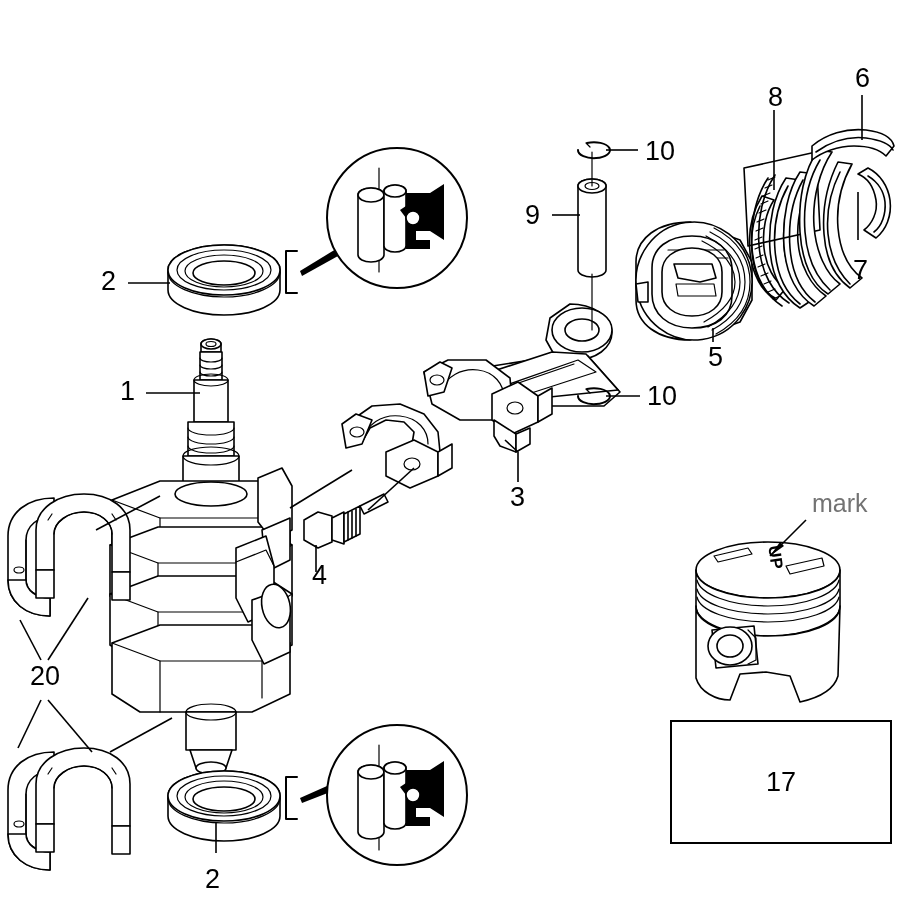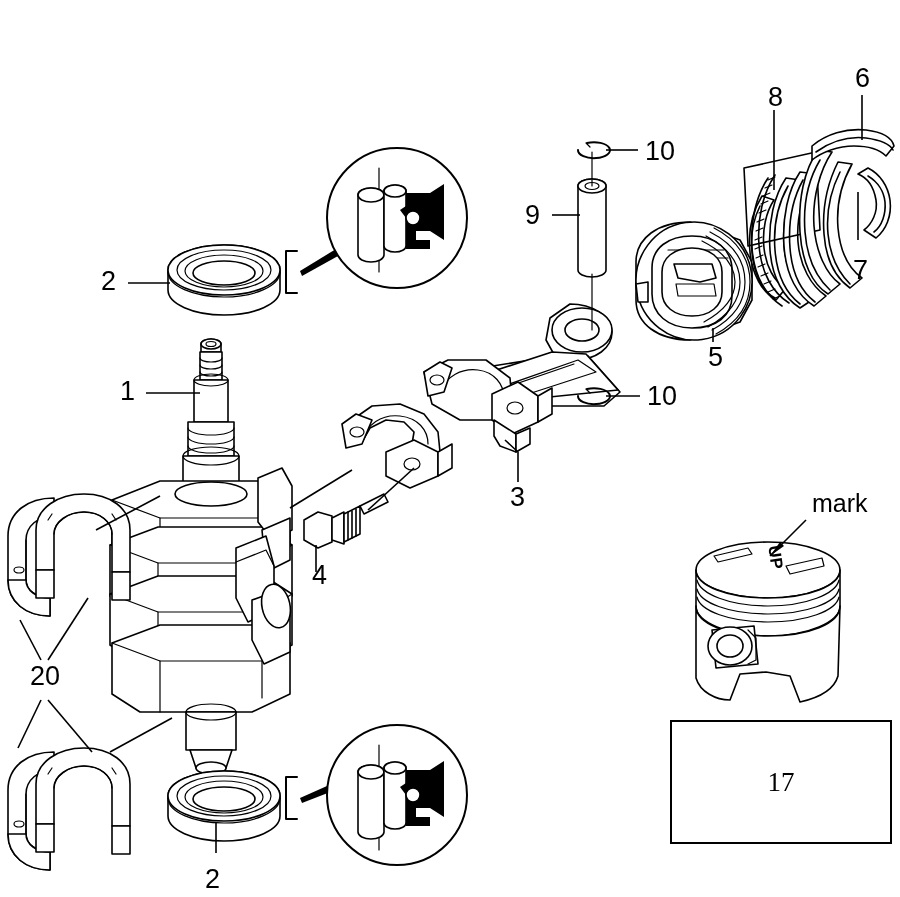--- a/index.html
+++ b/index.html
@@ -31,21 +31,21 @@
     font-size: 27px;
     color: #000000;
     line-height: 1;
     white-space: nowrap;
     user-select: none;
   }
   .mark-label {
     position: absolute;
     font-family: "Liberation Sans", sans-serif;
     font-size: 25px;
-    color: #000000;
+    color: #737373;
     white-space: nowrap;
   }
   #ref-box {
     position: absolute;
     border: 2px solid #000000;
     background: #ffffff;
     box-sizing: border-box;
     display: flex;
     align-items: center;
     justify-content: center;
@@ -387,16 +387,16 @@
 
   <div class="callout-label" style="left:645px; top:138px;">10</div>
 
   <div class="callout-label" style="left:647px; top:383px;">10</div>
 
   <div class="callout-label" style="left:30px; top:663px;">20</div>
 
   <div class="mark-label" style="left:812px; top:489px;">mark</div>
 
   <div id="ref-box" style="left:670px; top:720px; width:222px; height:124px;">
-    <span style="font-size:27px; font-family:Liberation Serif, serif;">17</span>
+    <span style="font-size:27px; font-family:Liberation Sans, sans-serif;">17</span>
   </div>
 
 </div>
 
 </body></html>

